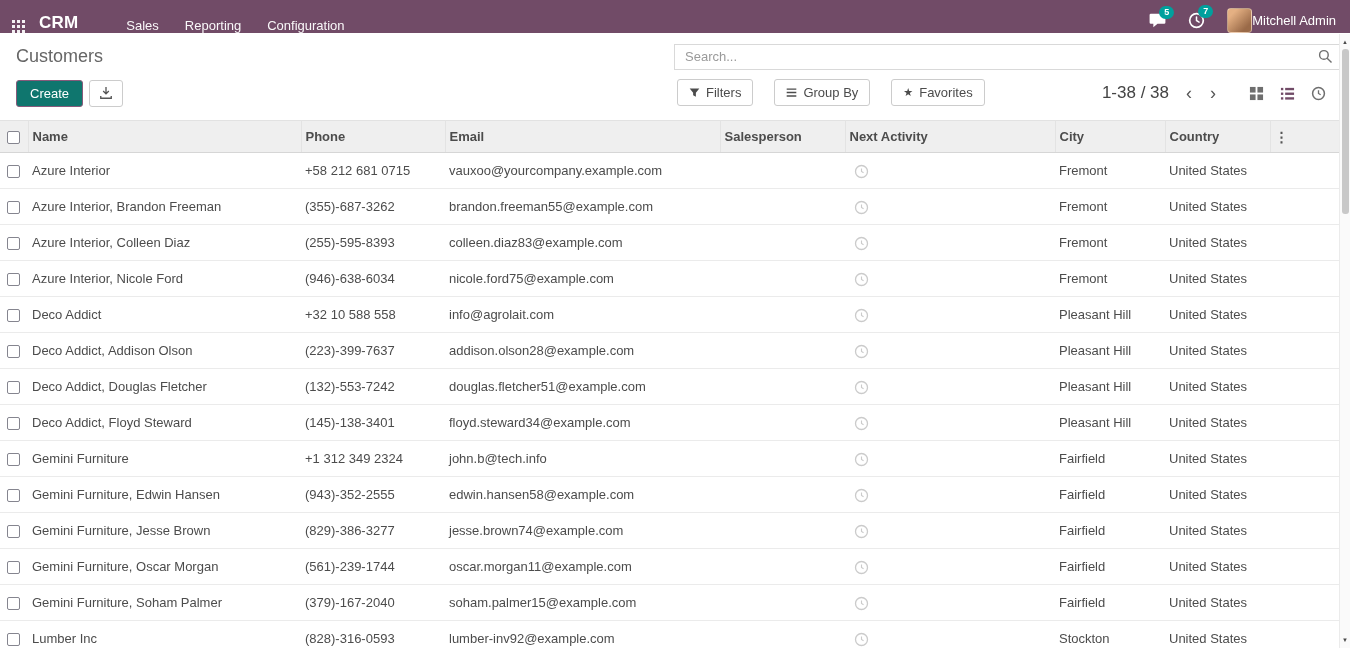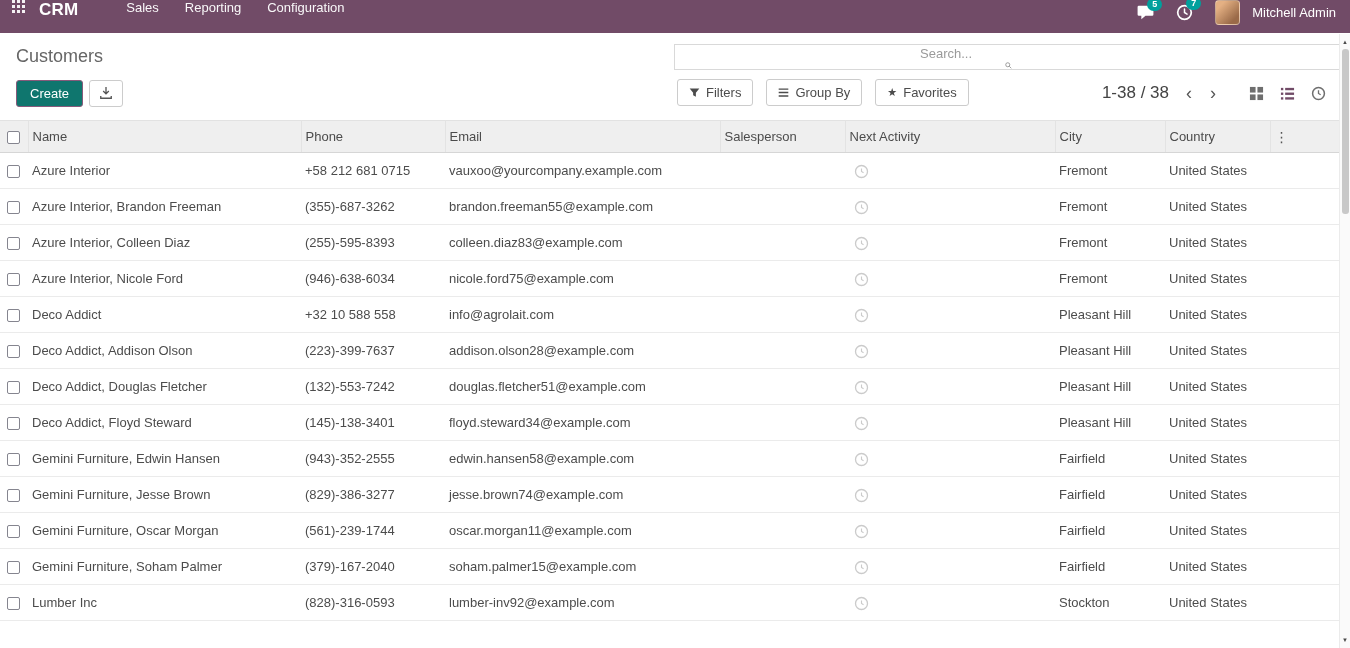--- a/index.html
+++ b/index.html
@@ -3,61 +3,61 @@
 <meta charset="utf-8">
 <style>
   * { box-sizing: border-box; }
   html,body { margin:0; padding:0; }
   body {
     width:1350px; height:648px; overflow:hidden; position:relative;
     background:#fff; font-family:"Liberation Sans", sans-serif; color:#4c4c4c;
   }
 
   
-  .navbar { height:33px; background:#714B67; color:#fff; display:flex; align-items:flex-start; padding:0 14px 0 8px; }
+  .navbar { height:33px; background:#714B67; color:#fff; display:flex; align-items:flex-end; padding:0 14px 0 8px; }
   .apps-icon { display:grid; grid-template-columns:repeat(3,3px); grid-auto-rows:3px; gap:2px; margin:0 14px 0 4px; cursor:pointer; }
   .apps-icon i { background:rgba(255,255,255,.92); display:block; }
   .brand { font-size:17px; font-weight:700; margin-right:48px; letter-spacing:.2px; cursor:pointer; }
   .menus { display:flex; gap:26px; font-size:13px; }
   .menu-item { cursor:pointer; opacity:.96; }
   .systray { margin-left:auto; display:flex; align-items:center; gap:22px; }
   .tray-icon { position:relative; cursor:pointer; display:flex; align-items:center; }
   .badge { position:absolute; top:-7px; left:10px; background:#00A09D; color:#fff; font-size:9px; line-height:1;
            border-radius:9px; padding:2px 5px; font-weight:700; }
-  .user { display:flex; align-items:center; gap:12px; font-size:13px; cursor:pointer; }
+  .user { display:flex; align-items:center; gap:0; font-size:13px; cursor:pointer; }
   .avatar { width:25px; height:25px; border-radius:4px; display:inline-block;
             background:linear-gradient(135deg,#e4b083 20%,#9a6a48 80%); border:1px solid rgba(255,255,255,.35); }
 
   
   .top-row { display:flex; align-items:center; padding:9px 8px 2px 16px; height:40px; }
   .page-title { font-size:18px; color:#666; }
   .search-box { margin-left:auto; width:668px; height:26px; border:1px solid #d9d9d9; background:#fff;
-                display:flex; align-items:center; padding:0 8px;flex-direction:column; }
+                display:flex; align-items:center; padding:0 8px; }
   .search-box input { flex:1; border:0; outline:none; font-size:13px; color:#333; font-family:inherit; background:transparent; }
   .search-box input::placeholder { color:#9a9a9a; }
 
   
   .control-row { display:flex; align-items:center; height:40px; padding:0 16px; position:relative; }
   .btn-create { background:#0f766e; border:1px solid #875A7B; color:#fff; font-size:13px;
                 padding:5px 13px; border-radius:3px; cursor:pointer; font-family:inherit; }
   .btn-export { background:#fff; border:1px solid #ccc; border-radius:3px; height:27px; width:34px;
                 margin-left:6px; cursor:pointer; display:inline-flex; align-items:center; justify-content:center; }
-  .filter-group { position:absolute; left:677px; top:6px; display:flex; gap:13px; }
+  .filter-group { position:absolute; left:677px; top:6px; display:flex; gap:21px; }
   .fbtn { background:#fff; border:1px solid #ccc; border-radius:3px; color:#4c4c4c; font-size:13px;
           padding:5px 11px; display:inline-flex; align-items:center; gap:6px; cursor:pointer; font-family:inherit; height:27px; }
   .fbtn .star { font-size:11px; color:#4c4c4c; }
   .right-controls { margin-left:auto; display:flex; align-items:center; }
   .pager-text { font-size:17px; color:#444; margin-right:8px; }
   .pager-btn { border:0; background:none; font-size:18px; line-height:1; color:#555; cursor:pointer; padding:0 9px; font-family:inherit; }
   .view-switcher { display:flex; margin-left:16px; }
   .vbtn { border:0; background:none; padding:4px 8px; cursor:pointer; display:inline-flex; align-items:center; }
 
   
   .list-table { width:100%; border-collapse:collapse; table-layout:fixed; font-size:13px; color:#4c4c4c; margin-top:7px; }
-  .list-table thead th { background:#efefef; height:32px; text-align:left; font-weight:400; padding:0 4px;
+  .list-table thead th { background:#efefef; height:32px; text-align:left; font-weight:700; padding:0 4px;
                          border-top:1px solid #e2e2e2; border-bottom:1px solid #d6d6d6; border-right:1px solid #e3e3e3;
                          white-space:nowrap; overflow:hidden; cursor:pointer; }
   .list-table thead th:last-child { border-right:0; }
   .list-table tbody td { height:36px; border-bottom:1px solid #ebebeb; padding:0 4px; white-space:nowrap;
                          overflow:hidden; text-overflow:ellipsis; }
   .cell-check { padding-left:7px !important; }
   .checkbox { width:13px; height:13px; border:1px solid #85858f; border-radius:2px; display:inline-block;
               background:#fff; vertical-align:middle; cursor:pointer; }
   .cell-activity { padding-left:9px !important; }
   .cell-more { text-align:right; padding-right:16px !important; color:#555; font-size:14px; }
@@ -360,20 +360,38 @@
       <svg width="15" height="15" viewBox="0 0 16 16" style="vertical-align:middle">
         <circle cx="8" cy="8" r="6.4" fill="none" stroke="#cbcbcb" stroke-width="1.4"></circle>
         <path d="M8 4.7V8l2.2 1.3" stroke="#cbcbcb" stroke-width="1.2" fill="none"></path>
       </svg>
     </td>
     <td>Pleasant Hill</td>
     <td>United States</td>
     <td></td>
   </tr>
 
+  <tr>
+    <td class="cell-check">
+      <span class="checkbox"></span>
+    </td>
+    <td>Gemini Furniture</td>
+    <td>+1 312 349 2324</td>
+    <td>john.b@tech.info</td>
+    <td></td>
+    <td class="cell-activity">
+      <svg width="15" height="15" viewBox="0 0 16 16" style="vertical-align:middle">
+        <circle cx="8" cy="8" r="6.4" fill="none" stroke="#cbcbcb" stroke-width="1.4"></circle>
+        <path d="M8 4.7V8l2.2 1.3" stroke="#cbcbcb" stroke-width="1.2" fill="none"></path>
+      </svg>
+    </td>
+    <td>Fairfield</td>
+    <td>United States</td>
+    <td></td>
+  </tr>
 
   <tr>
     <td class="cell-check">
       <span class="checkbox"></span>
     </td>
     <td>Gemini Furniture, Edwin Hansen</td>
     <td>(943)-352-2555</td>
     <td>edwin.hansen58@example.com</td>
     <td></td>
     <td class="cell-activity">

